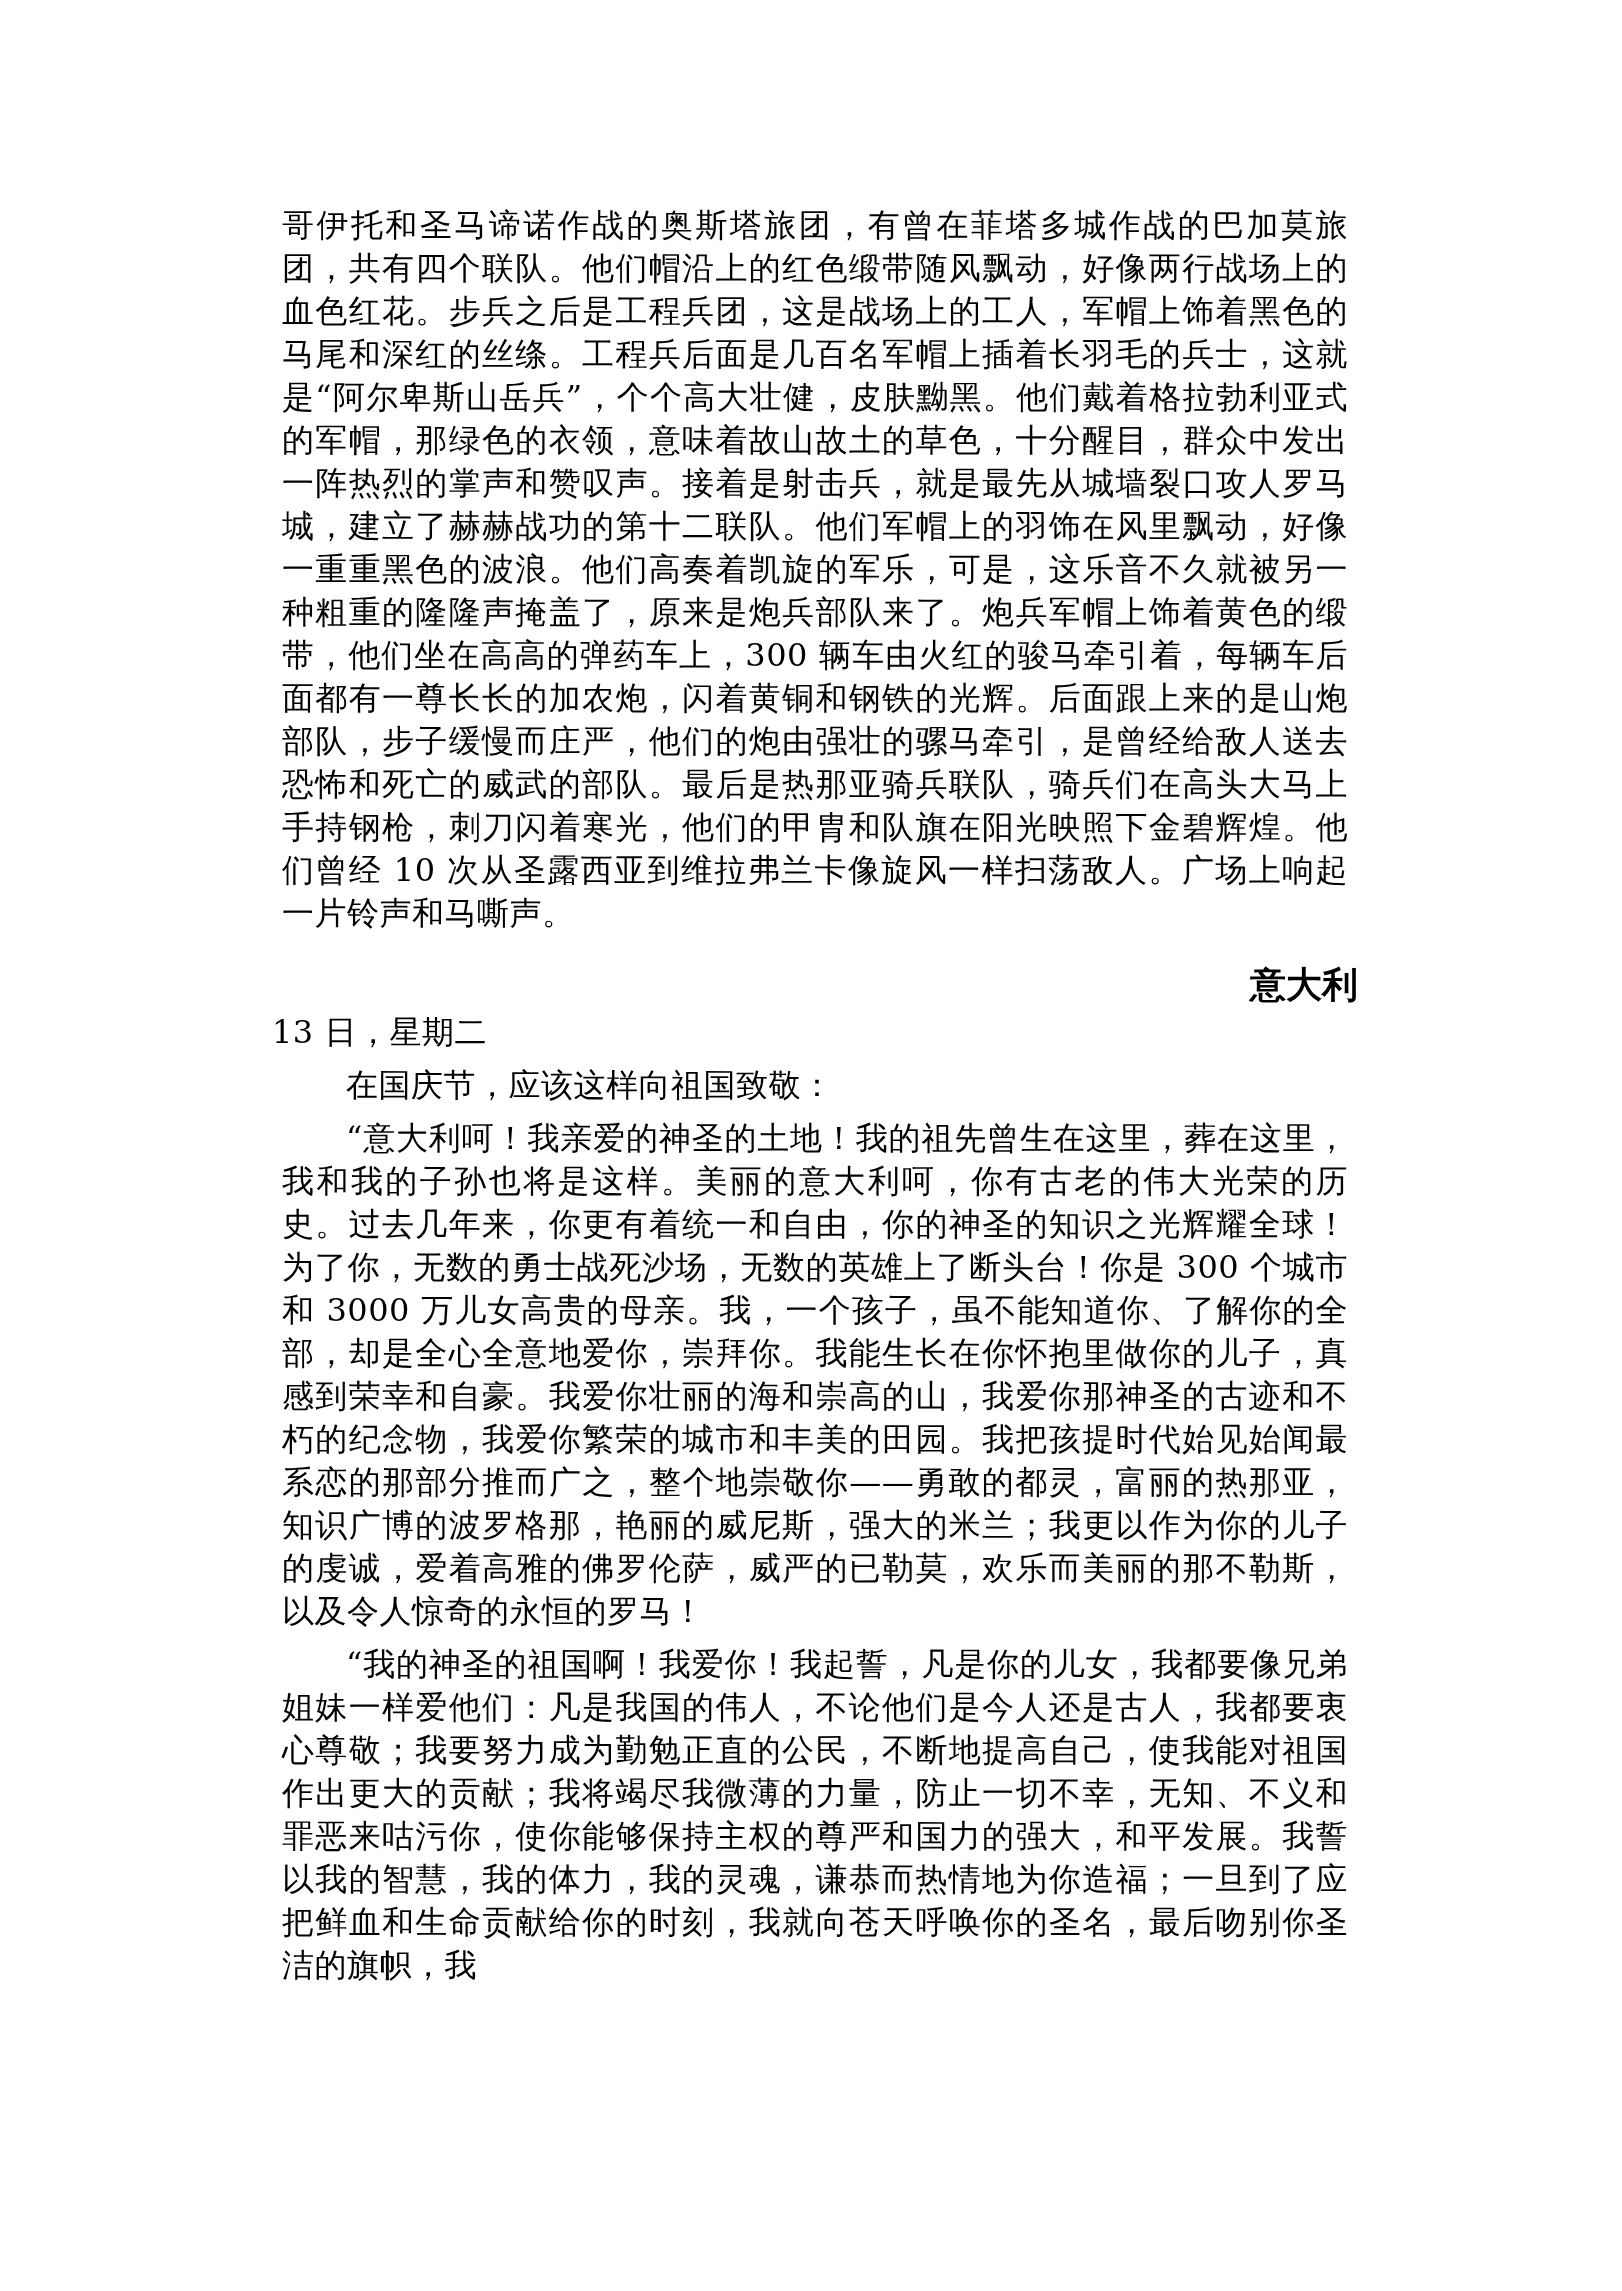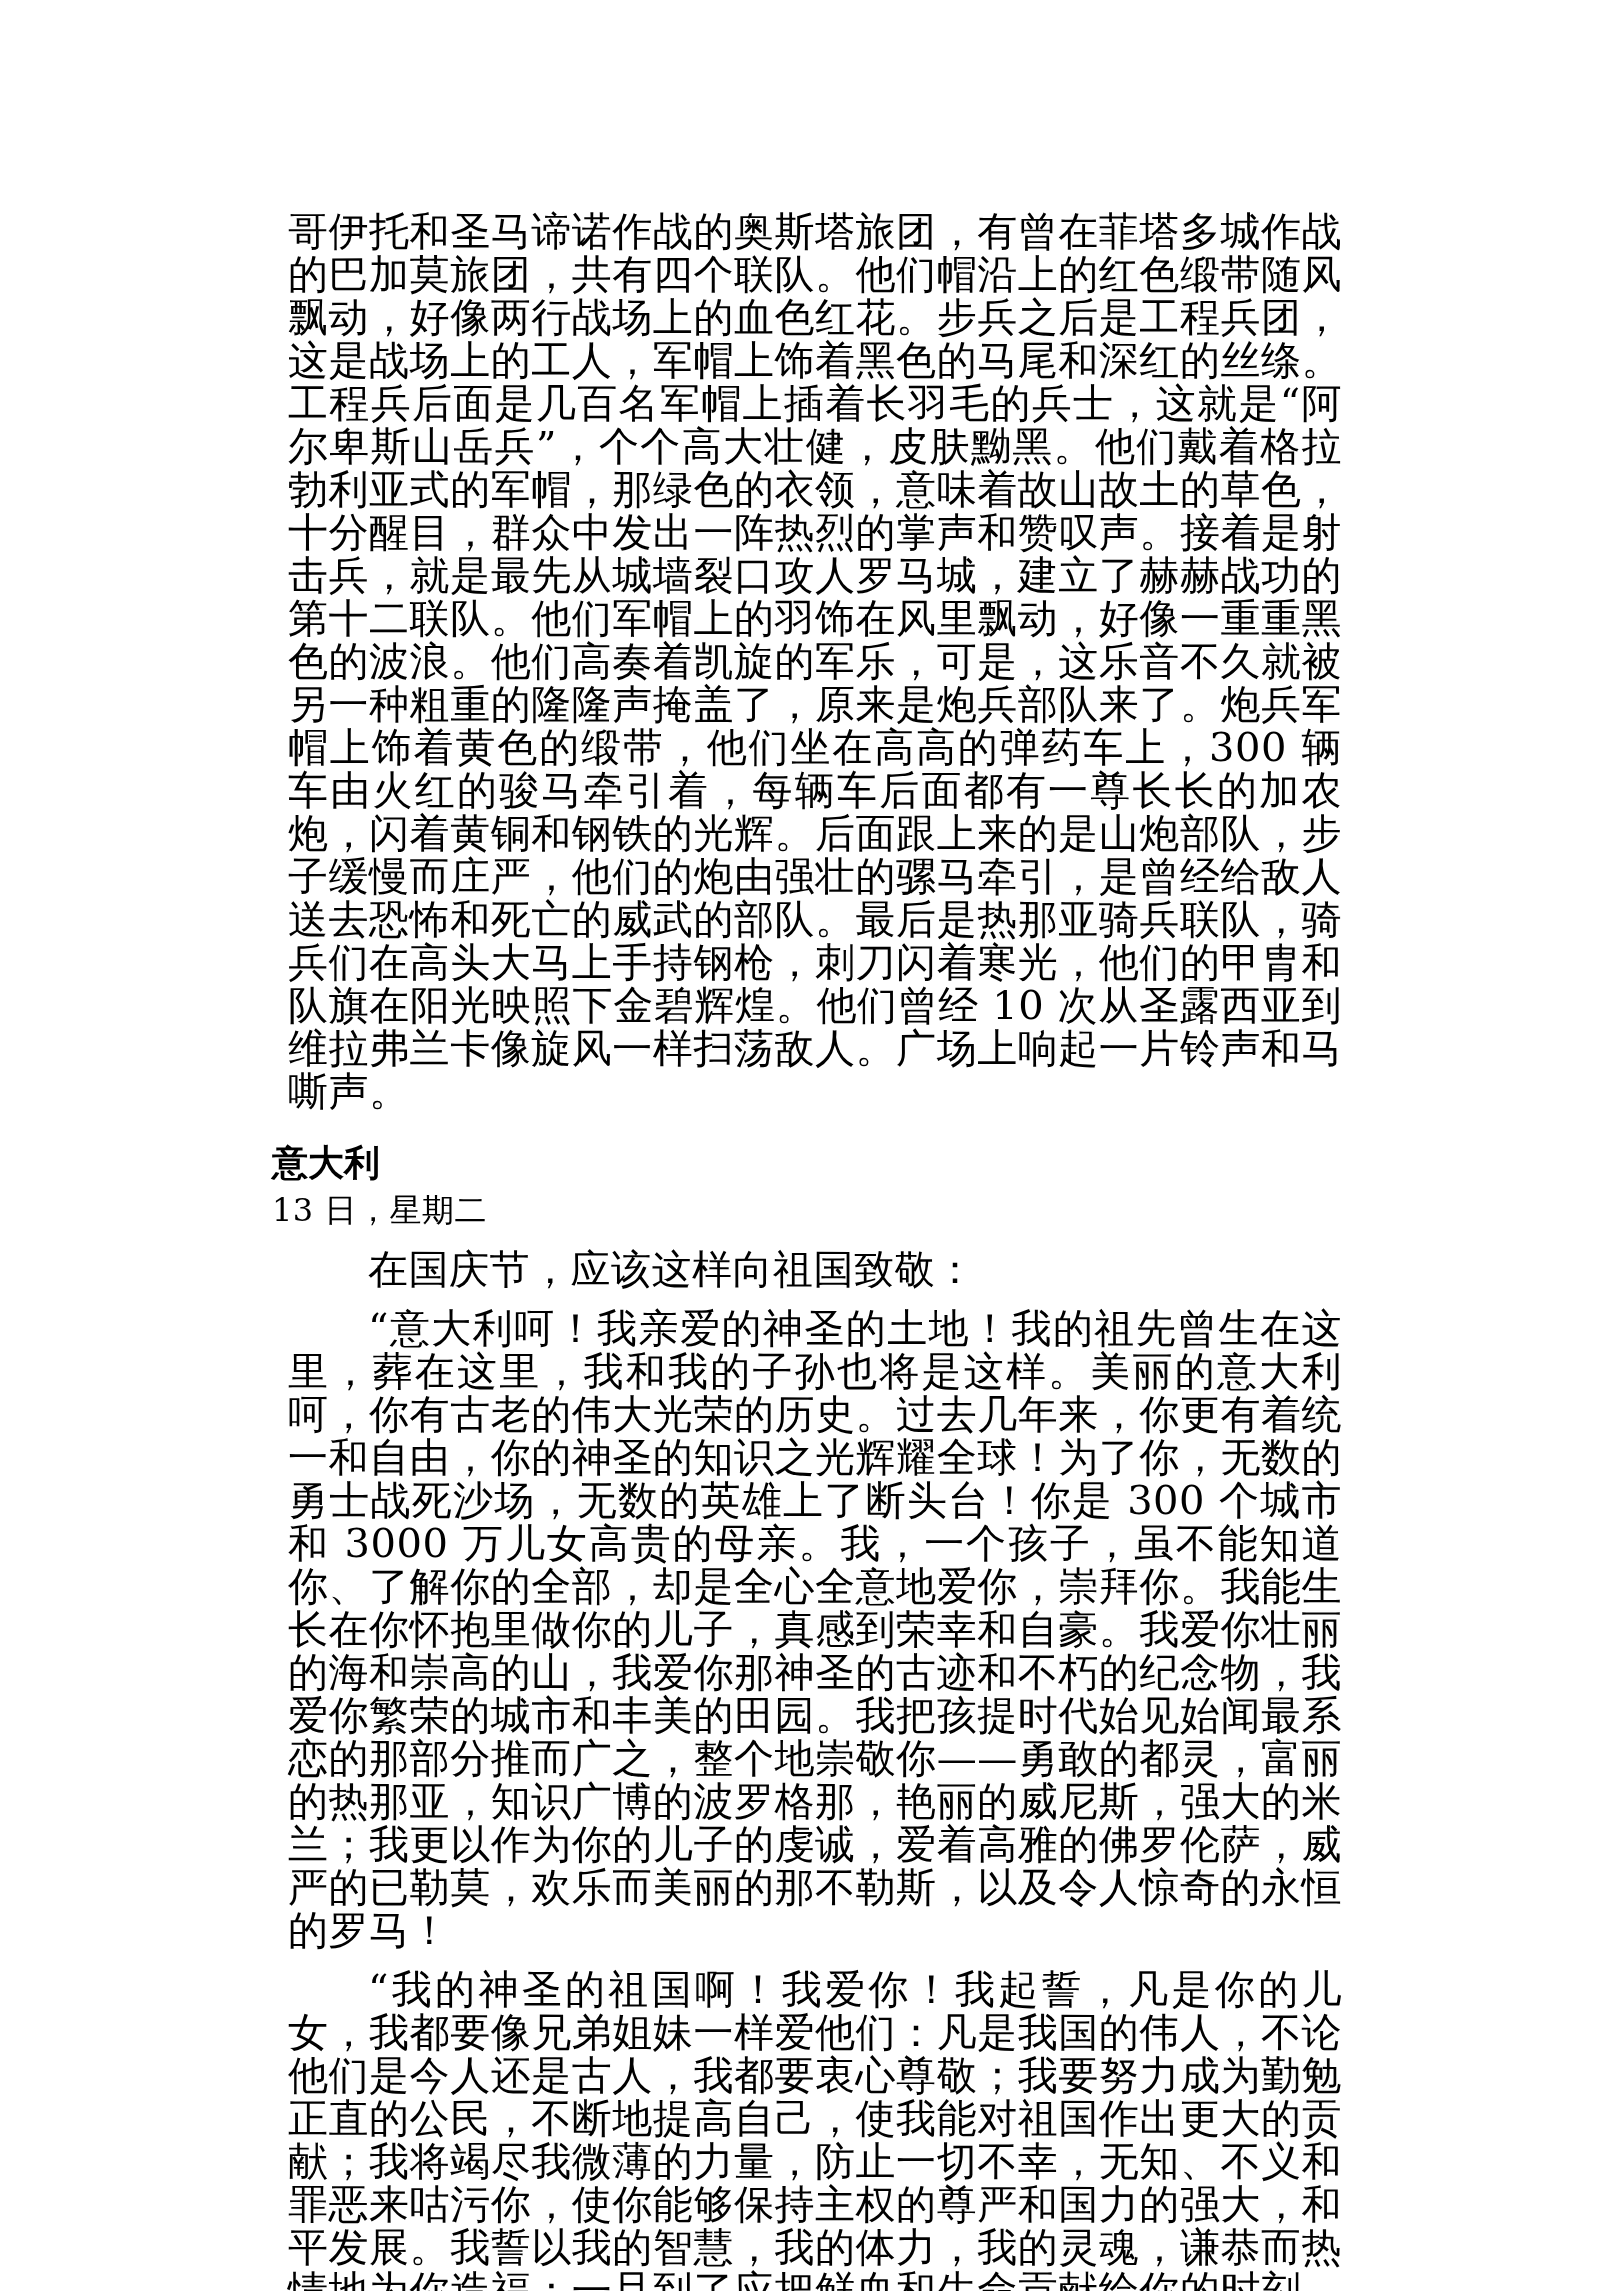--- a/index.html
+++ b/index.html
@@ -16,37 +16,37 @@
   }
   .text-block {
     position: absolute;
     left: 272px;
     top: 194px;
     width: 1086px;
     color: #000000;
     font-family: "DejaVu Serif", "Liberation Serif", serif;
   }
   p.body-para {
-    margin: 16px;
-    font-size: 40px;
+    margin: 10px;
+    font-size: 32px;
     line-height: 43px;
     text-align: justify;
     text-justify: inter-character;
     letter-spacing: 0.5px;
   }
   p.body-para.indent {
     text-indent: 2em;
   }
   h2.section-heading {
     margin: 25.5px 0 3.9px 0;
     font-family: "DejaVu Sans", "Liberation Sans", sans-serif;
     font-weight: bold;
     font-size: 36px;
     line-height: 47px;
-    text-align: left;
+    text-align: right;
     color: #000000;
   }
   p.date-line {
     margin: 0 0 5.9px 0;
     font-size: 32px;
     line-height: 43px;
     text-align: left;
     letter-spacing: 0.5px;
   }
 </style>

